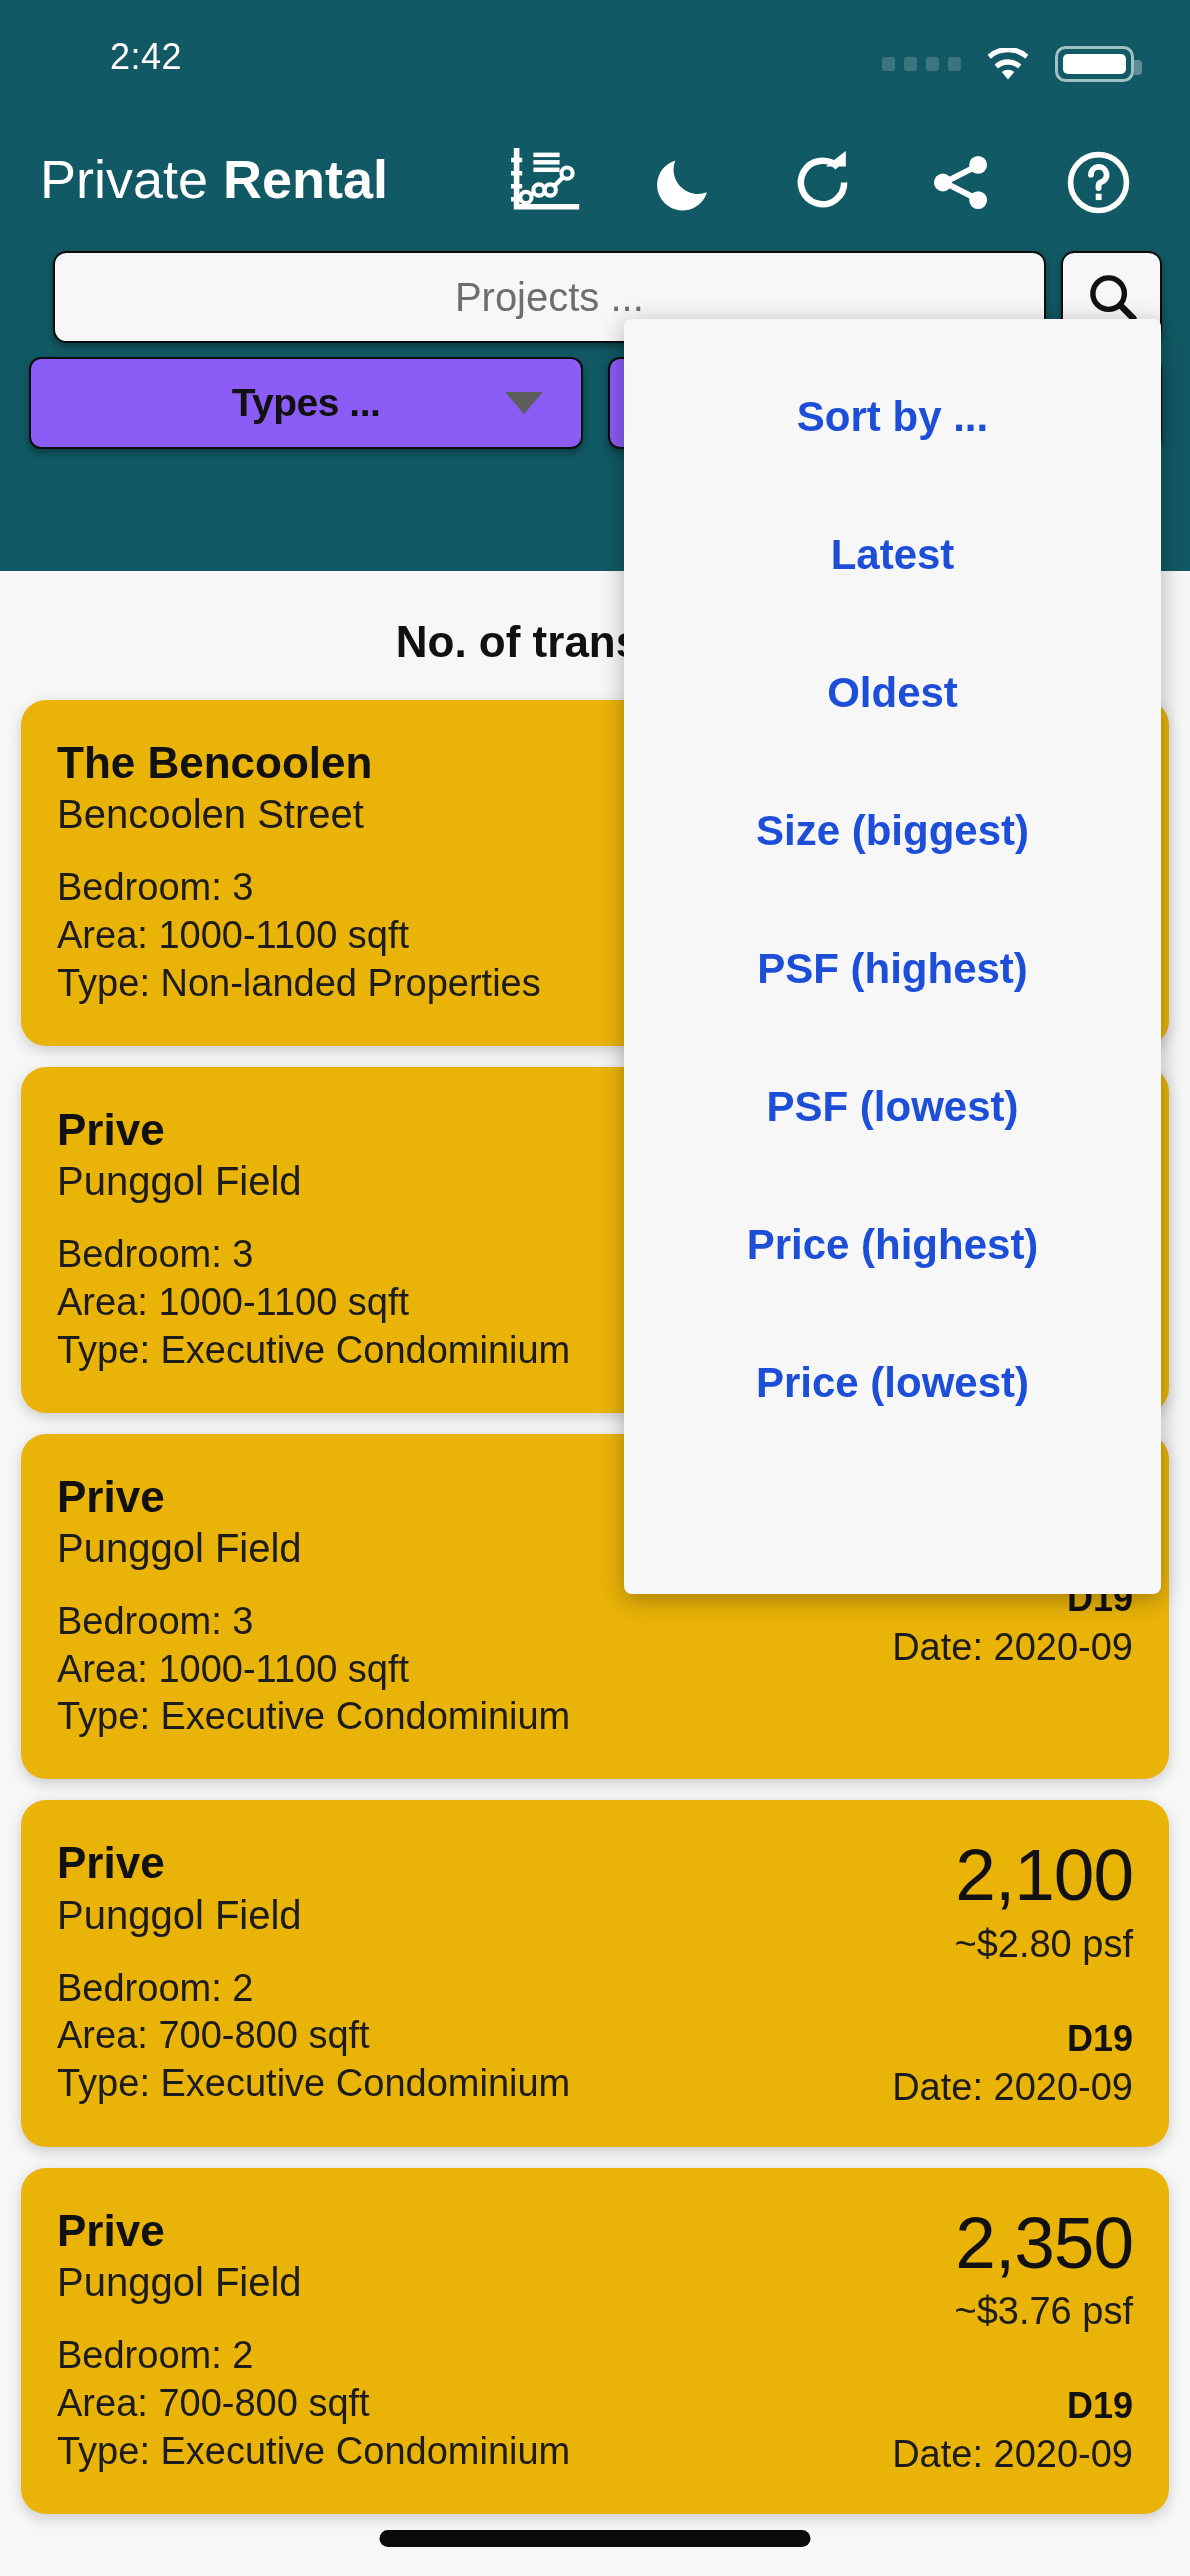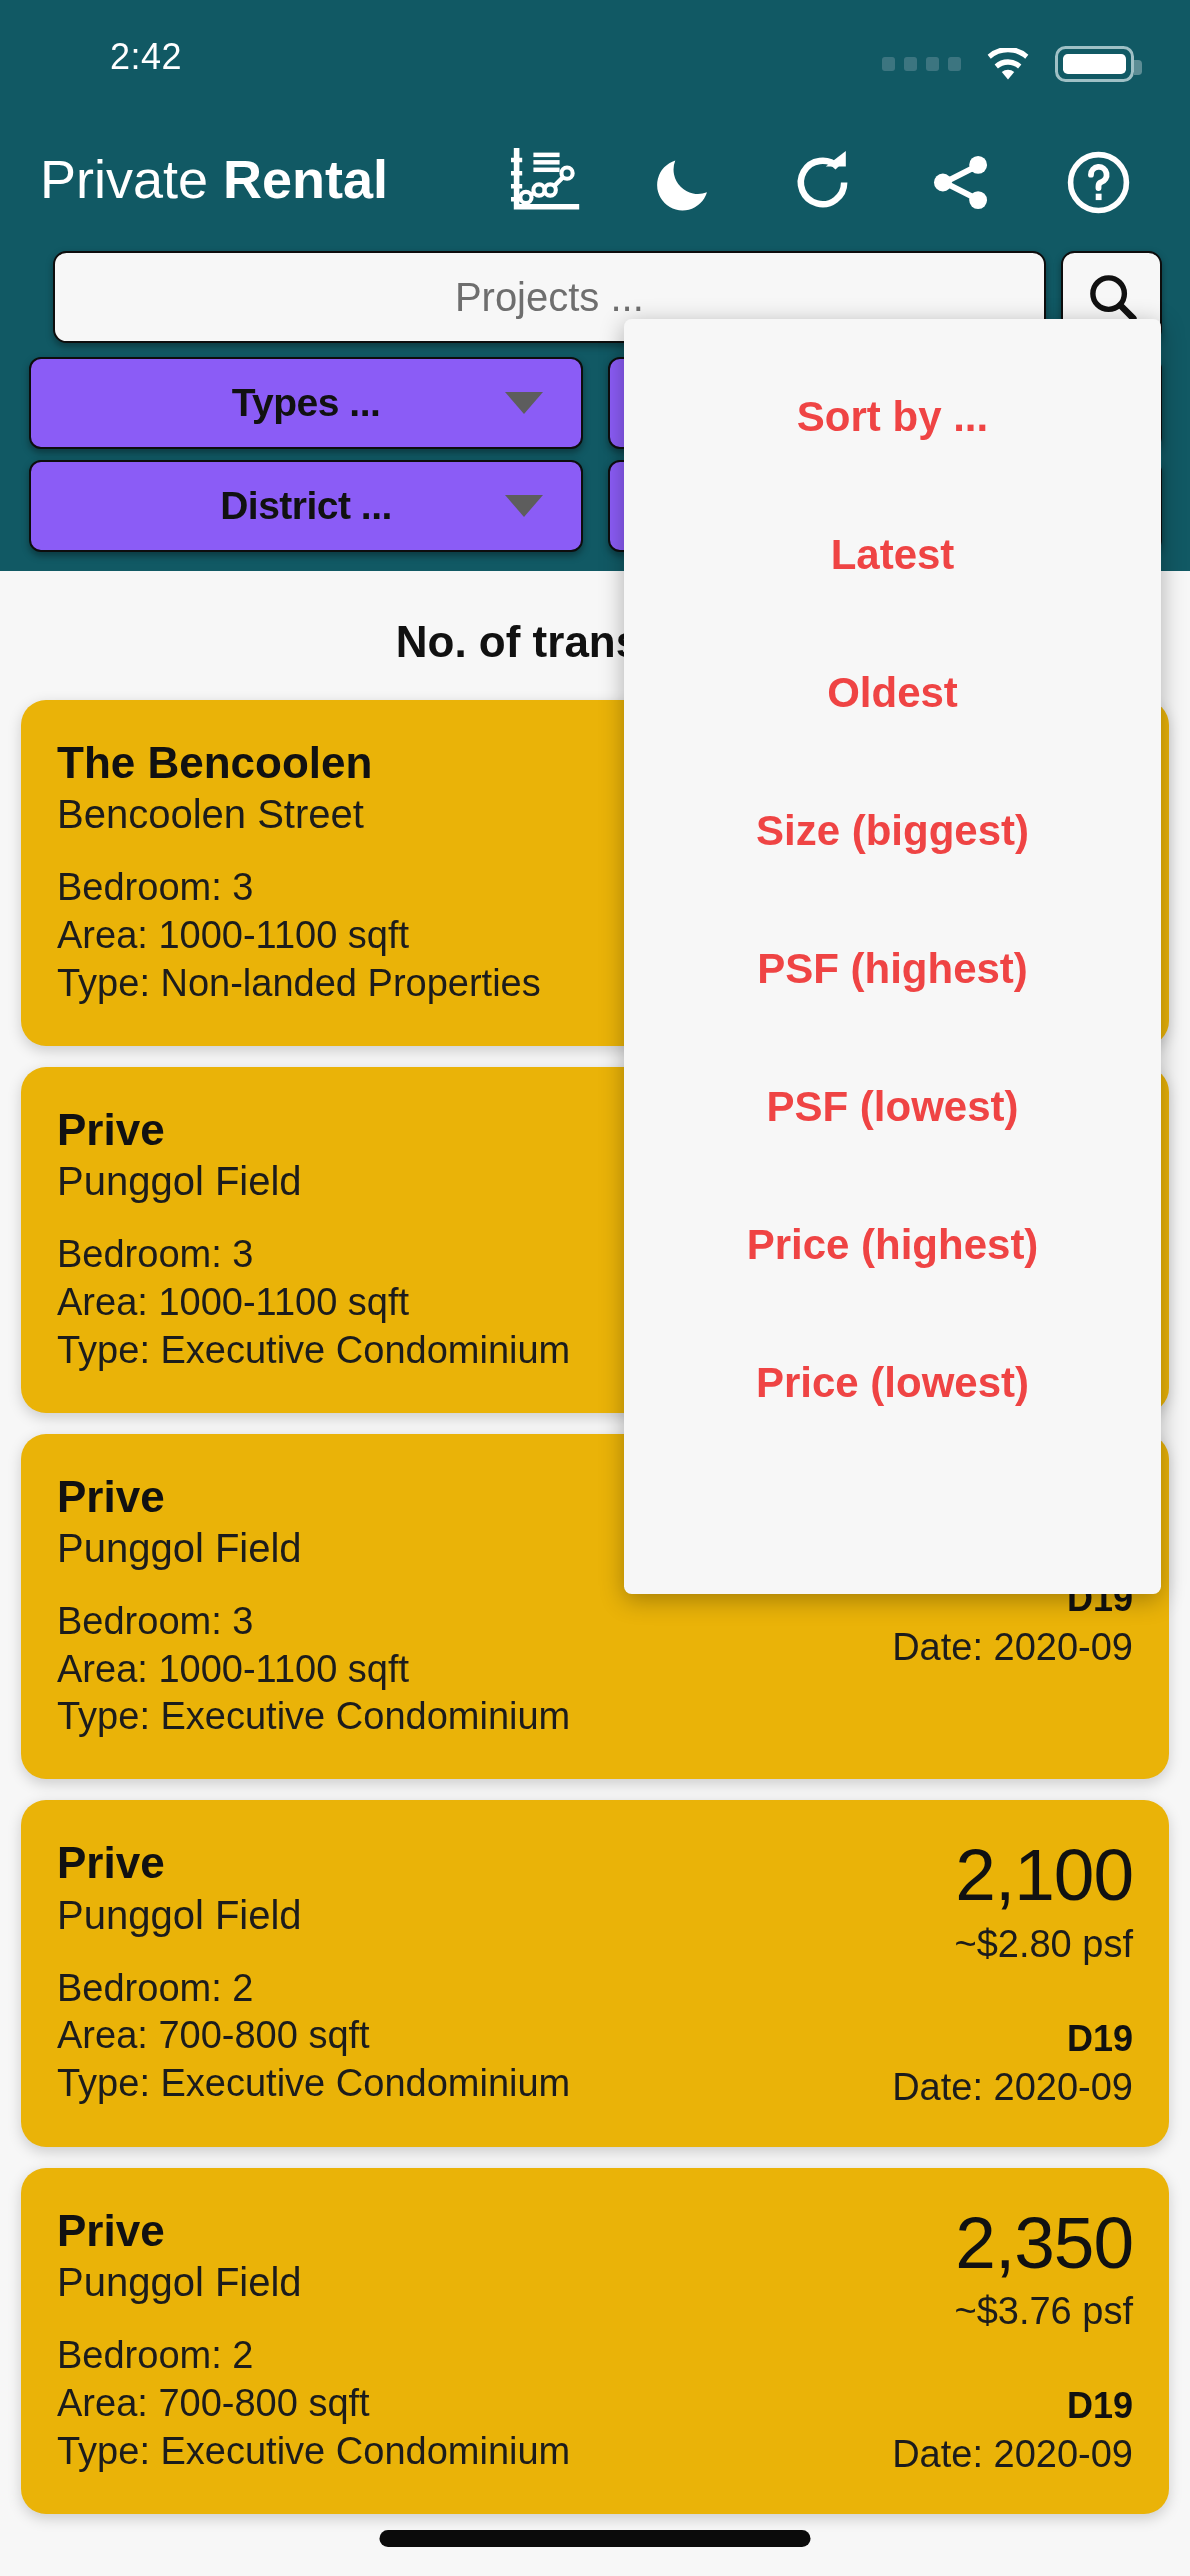--- a/index.html
+++ b/index.html
@@ -107,21 +107,21 @@
 
   
   .sort-menu {
     position:absolute; left:624px; top:319px; width:537px; height:1275px;
     background:#f7f7f7; border-radius:7.7px;
     box-shadow:0 5.8px 25px rgba(0,0,0,.30);
     padding-top:29px;
   }
   .sort-item {
     height:138px; display:flex; align-items:center; justify-content:center;
-    font-size:42px; font-weight:700; color:#ef4444; text-align:center;
+    font-size:42px; font-weight:700; color:#1d4ed8; text-align:center;
   }
   .sort-item.header { font-size:42px; }
 
   
   .home-ind {
     position:absolute; left:50%; transform:translateX(-50%); bottom:29px;
     width:431px; height:17px; border-radius:8.6px; background:#0b0b0b;
   }
 </style>
 </head>
@@ -319,30 +319,20 @@
       <div class="pill">
         <span class="plabel">Types ...</span>
         <span class="caret"></span>
       </div>
       <div class="pill">
         <span class="plabel">Area ...</span>
         <span class="caret"></span>
       </div>
     </div>
 
-    <div class="filter-row r2">
-      <div class="pill">
-        <span class="plabel">District ...</span>
-        <span class="caret"></span>
-      </div>
-      <div class="pill">
-        <span class="plabel">Bedroom ...</span>
-        <span class="caret"></span>
-      </div>
-    </div>
 
   </div>
 
   <div class="sort-menu">
     <div class="sort-item header">Sort by ...</div>
     <div class="sort-item">Latest</div>
     <div class="sort-item">Oldest</div>
     <div class="sort-item">Size (biggest)</div>
     <div class="sort-item">PSF (highest)</div>
     <div class="sort-item">PSF (lowest)</div>

